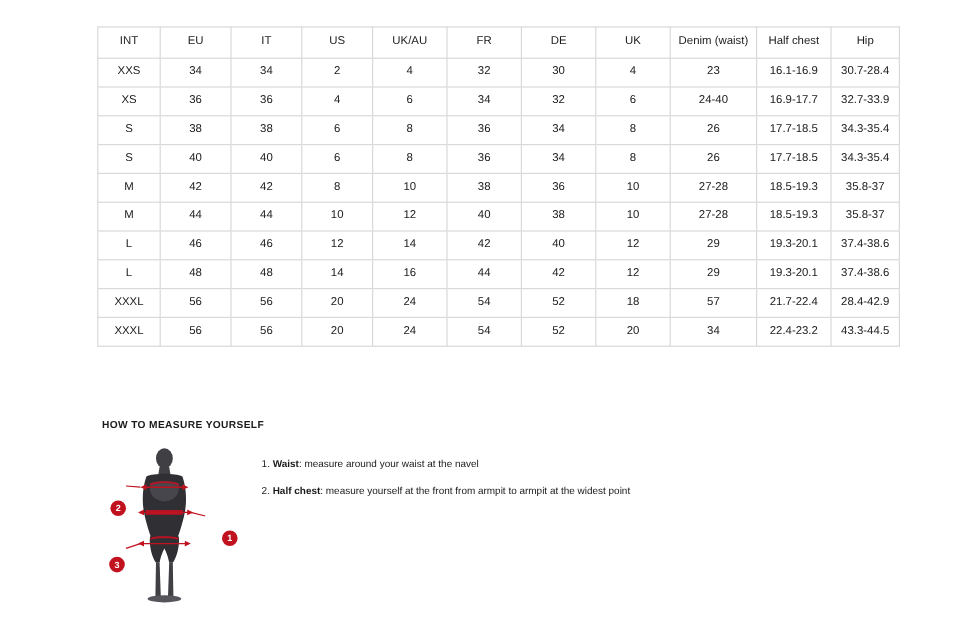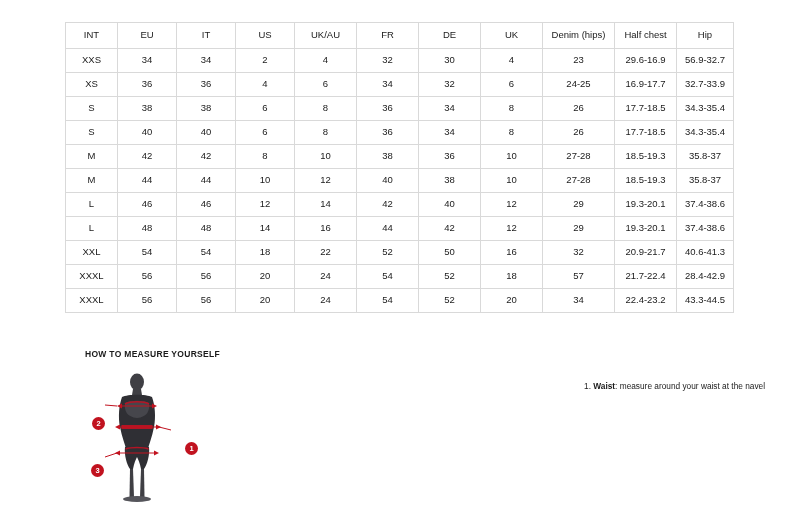--- a/index.html
+++ b/index.html
@@ -25,20 +25,21 @@
   .size-table-wrap {
     position: absolute;
     left: 65px;
     top: 22px;
     width: 668px;
   }
   table.size-table {
     border-collapse: collapse;
     width: 100%;
     table-layout: fixed;
+    margin-left: 16px;
   }
   table.size-table th,
   table.size-table td {
     border: 1px solid #d9d9d9;
     height: 23px;
     text-align: center;
     vertical-align: middle;
     font-size: 9.5px;
     font-weight: normal;
     color: #1a1a1a;
@@ -91,21 +92,20 @@
   .notes {
     flex: 1 1 auto;
     padding-top: 12px;
     padding-left: 8px;
   }
   .note {
     font-size: 8.3px;
     line-height: 1.3;
     margin-bottom: 12px;
     color: #1a1a1a;
-    text-align: right;
   }
   .note b { font-weight: bold; }
 
   
   .mannequin {
     position: absolute;
     left: 32px;
     top: 4px;
   }
   .badge {
@@ -147,49 +147,49 @@
       <thead>
         <tr>
           <th>INT</th>
           <th>EU</th>
           <th>IT</th>
           <th>US</th>
           <th>UK/AU</th>
           <th>FR</th>
           <th>DE</th>
           <th>UK</th>
-          <th>Denim (hips)</th>
+          <th>Denim (waist)</th>
           <th>Half chest</th>
           <th>Hip</th>
         </tr>
       </thead>
       <tbody>
         <tr>
           <td>XXS</td>
           <td>34</td>
           <td>34</td>
           <td>2</td>
           <td>4</td>
           <td>32</td>
           <td>30</td>
           <td>4</td>
           <td>23</td>
-          <td>29.6-16.9</td>
-          <td>56.9-32.7</td>
+          <td>16.1-16.9</td>
+          <td>30.7-28.4</td>
         </tr>
         <tr>
           <td>XS</td>
           <td>36</td>
           <td>36</td>
           <td>4</td>
           <td>6</td>
           <td>34</td>
           <td>32</td>
           <td>6</td>
-          <td>24-25</td>
+          <td>24-40</td>
           <td>16.9-17.7</td>
           <td>32.7-33.9</td>
         </tr>
         <tr>
           <td>S</td>
           <td>38</td>
           <td>38</td>
           <td>6</td>
           <td>8</td>
           <td>36</td>
@@ -258,33 +258,20 @@
           <td>14</td>
           <td>16</td>
           <td>44</td>
           <td>42</td>
           <td>12</td>
           <td>29</td>
           <td>19.3-20.1</td>
           <td>37.4-38.6</td>
         </tr>
         <tr>
-          <td>XXL</td>
-          <td>54</td>
-          <td>54</td>
-          <td>18</td>
-          <td>22</td>
-          <td>52</td>
-          <td>50</td>
-          <td>16</td>
-          <td>32</td>
-          <td>20.9-21.7</td>
-          <td>40.6-41.3</td>
-        </tr>
-        <tr>
           <td>XXXL</td>
           <td>56</td>
           <td>56</td>
           <td>20</td>
           <td>24</td>
           <td>54</td>
           <td>52</td>
           <td>18</td>
           <td>57</td>
           <td>21.7-22.4</td>
@@ -370,18 +357,21 @@
 
         <div class="badge badge-1">1</div>
         <div class="badge badge-2">2</div>
         <div class="badge badge-3">3</div>
       </div>
 
       <div class="notes">
         <div class="note">
           <span>1. </span><b>Waist</b><span>: measure around your waist at the navel</span>
         </div>
+        <div class="note">
+          <span>2. </span><b>Half chest</b><span>: measure yourself at the front from armpit to armpit at the widest point</span>
+        </div>
       </div>
 
     </div>
   </div>
 
 </div>
 
 </body></html>

